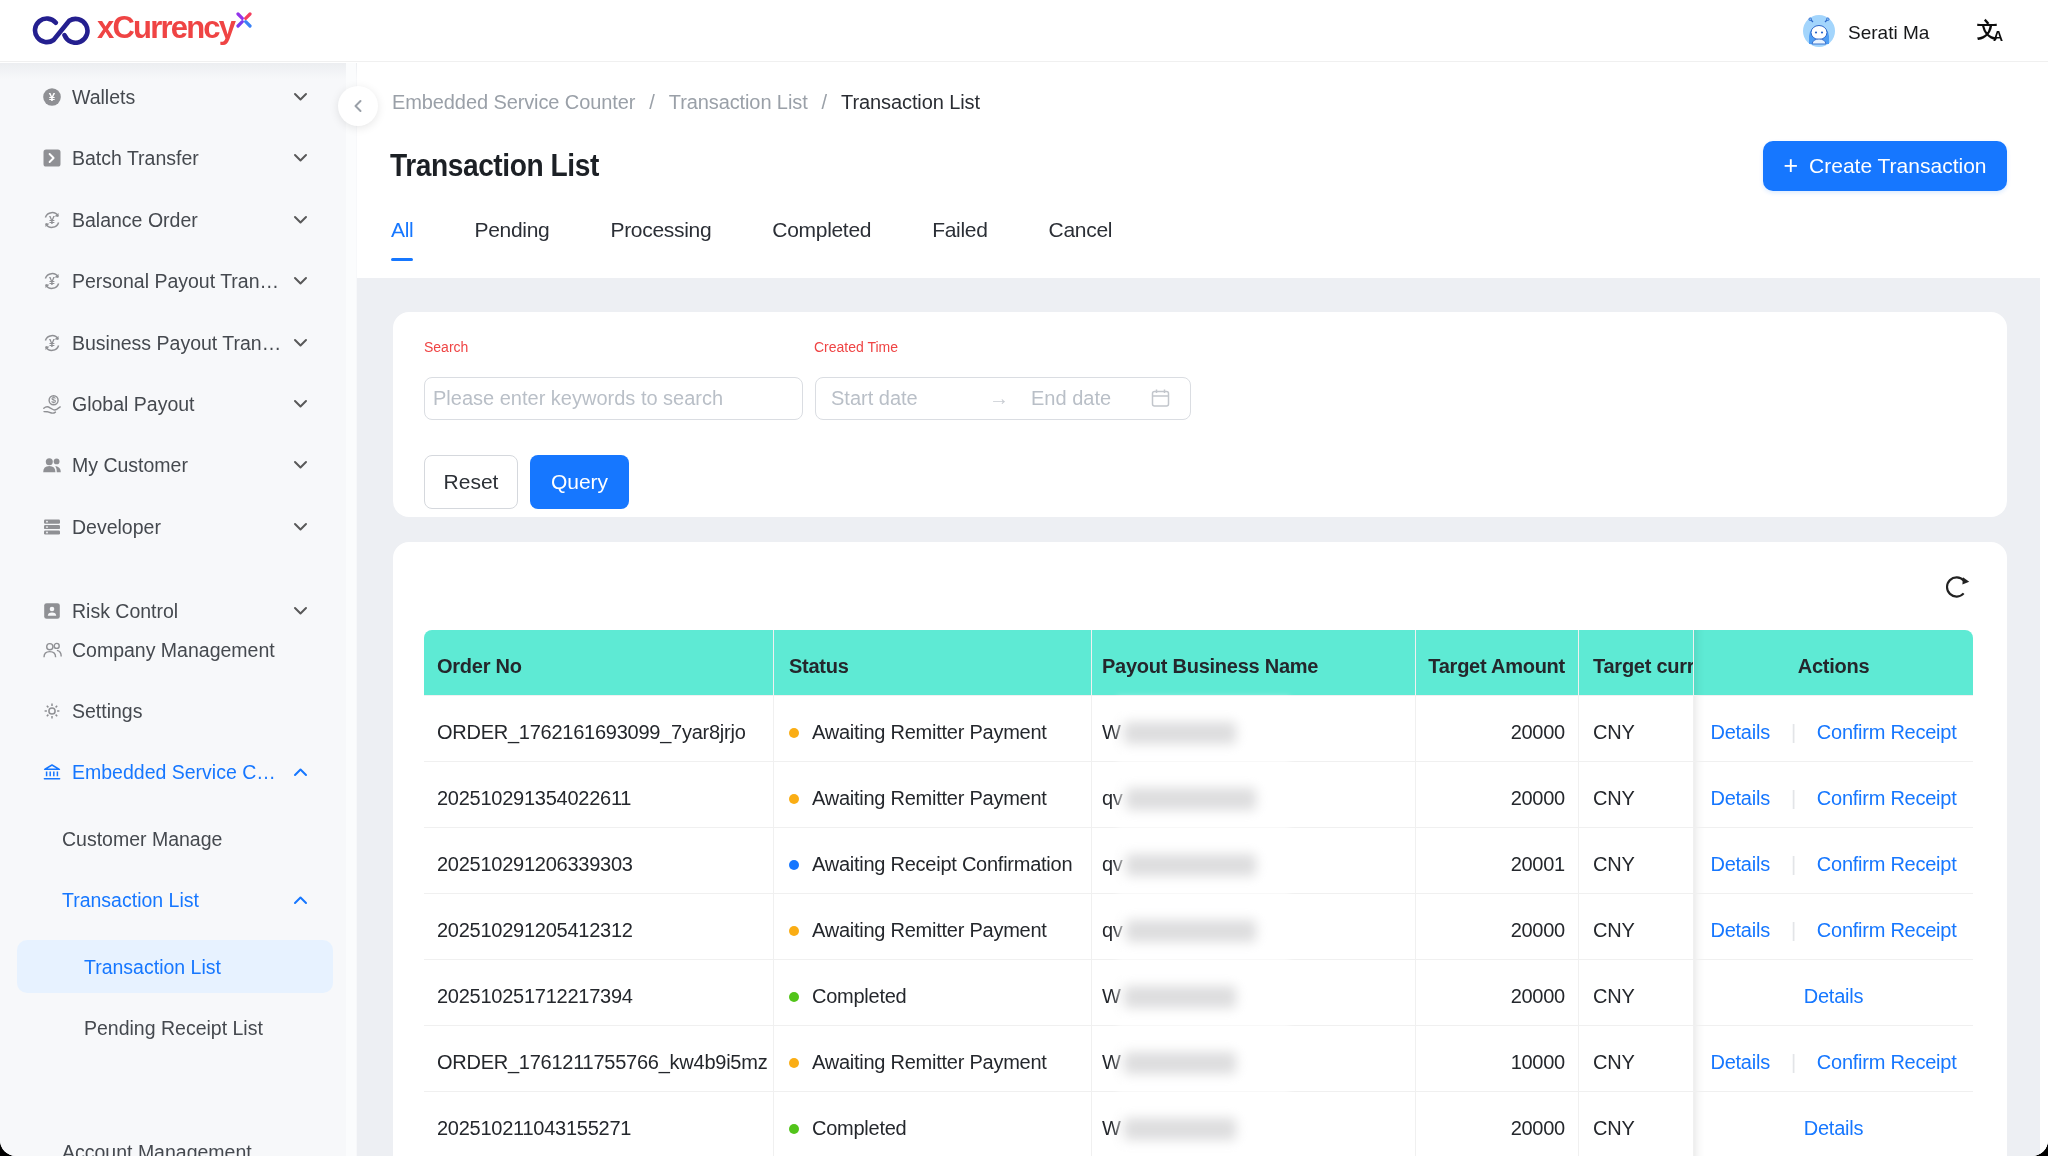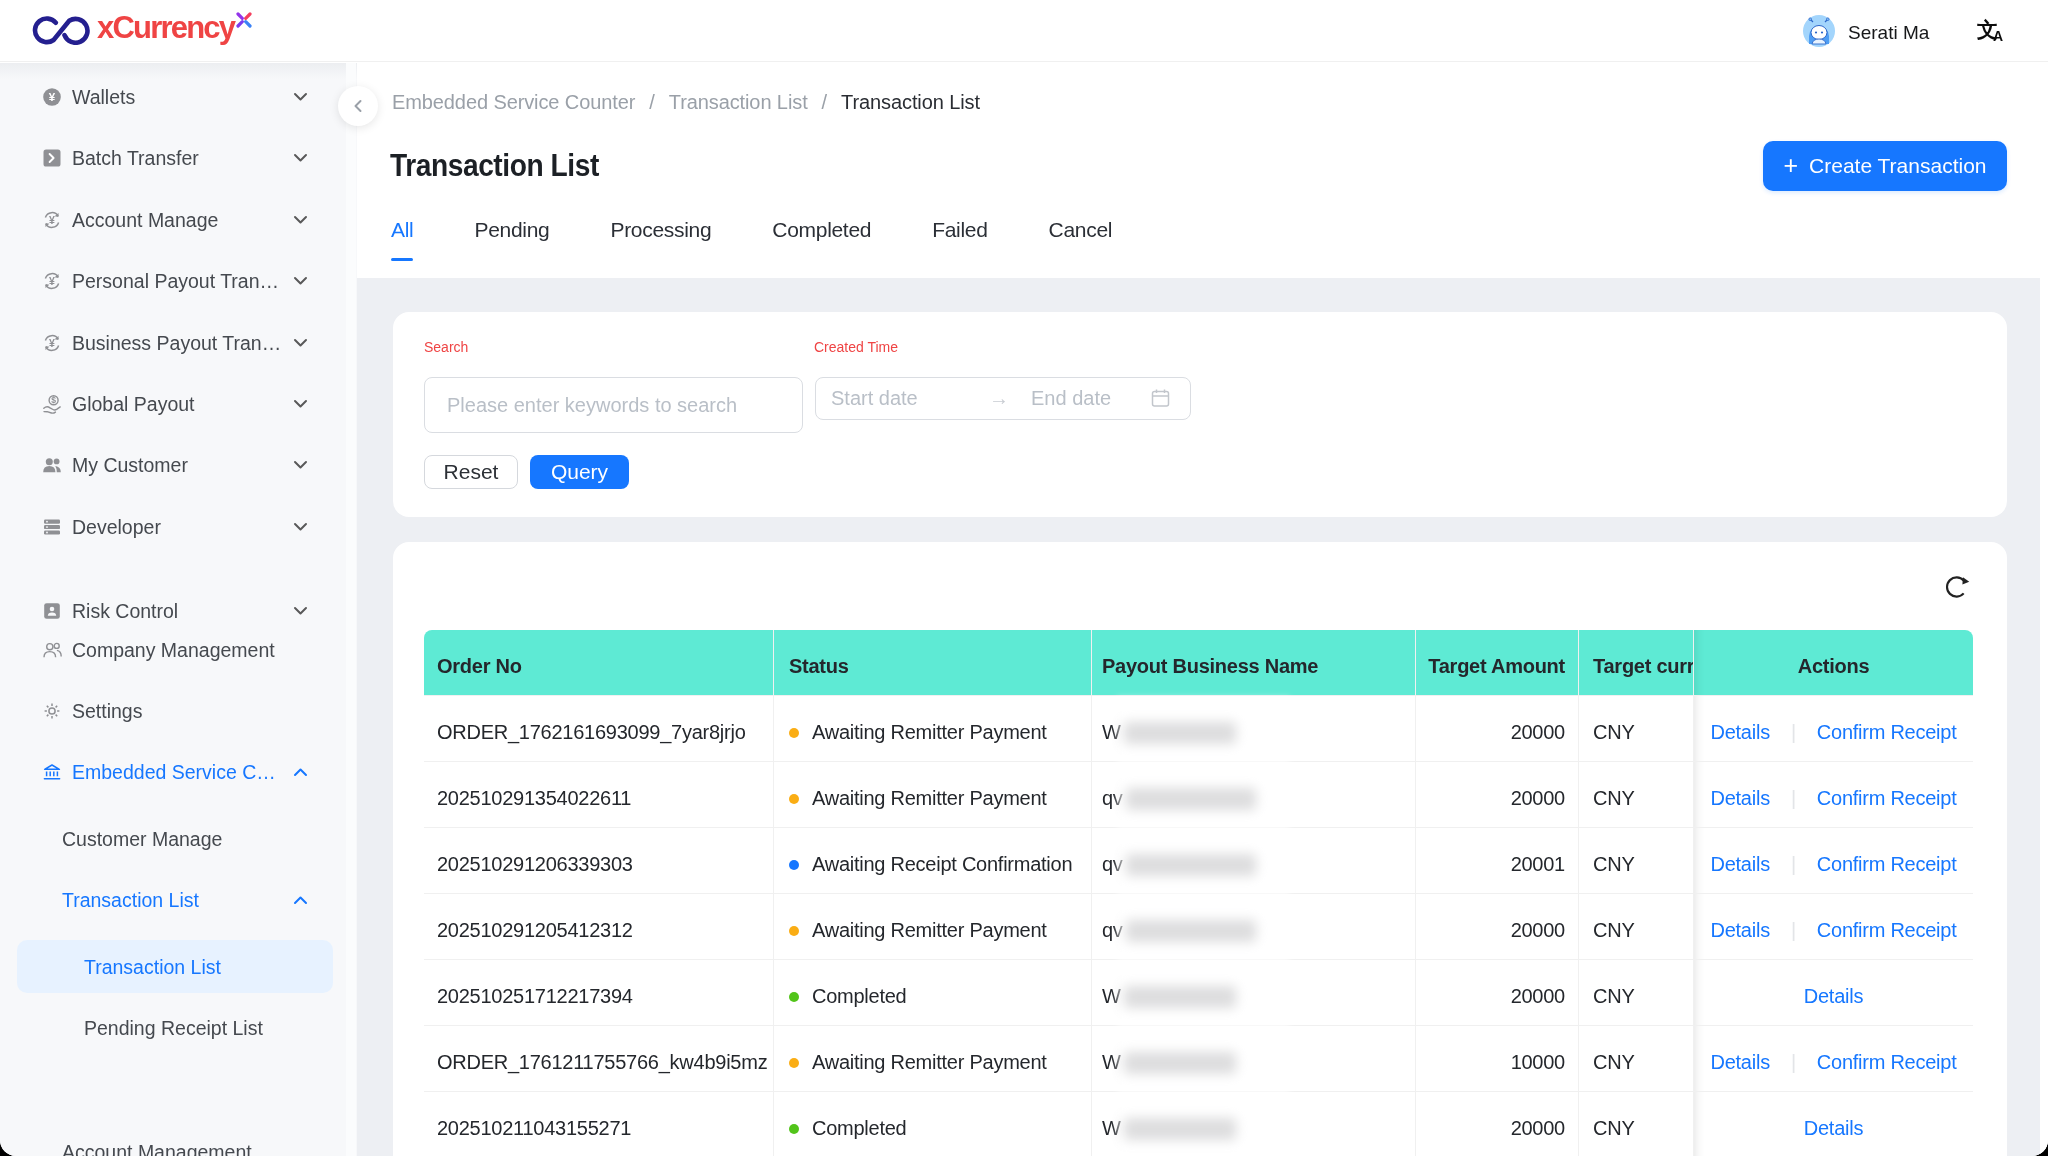--- a/index.html
+++ b/index.html
@@ -37,26 +37,26 @@
 #crumbs .sep{margin:0 14px;color:#9aa0a8}
 #title{position:absolute;left:390px;top:147px;font-size:32px;font-weight:700;color:#1c2025;letter-spacing:-0.5px;transform:scaleX(0.88);transform-origin:0 50%}
 #createbtn{position:absolute;left:1763px;top:141px;width:244px;height:50px;background:#1677ff;border-radius:10px;box-shadow:0 2px 4px rgba(22,119,255,0.15);color:#fff;font-size:21px;display:flex;align-items:center;justify-content:center}
 #createbtn .plus{font-size:25px;font-weight:400;margin-right:11px;margin-top:-2px}
 #tabs{position:absolute;left:391px;top:218px;display:flex;gap:61px;font-size:21px;color:#2b2f36;letter-spacing:-0.3px}
 #tabs .act{color:#1677ff}
 #tabline{position:absolute;left:391px;top:258px;width:22px;height:3px;background:#1677ff;border-radius:2px}
 
 #scard{position:absolute;left:393px;top:312px;width:1614px;height:205px;background:#fff;border-radius:16px}
 #scard .lab{position:absolute;top:27px;font-size:14px;color:#ef4444}
-#sinput{position:absolute;left:31px;top:65px;width:379px;height:56px;border:1.5px solid #dadde2;border-radius:8px;display:flex;align-items:center;padding-left:22px;font-size:20px;color:#b9bfc7}
+#sinput{position:absolute;left:31px;top:65px;width:379px;height:43px;border:1.5px solid #dadde2;border-radius:8px;display:flex;align-items:center;padding-left:8px;font-size:20px;color:#b9bfc7}
 #dinput{position:absolute;left:422px;top:65px;width:376px;height:43px;border:1.5px solid #dadde2;border-radius:8px;display:flex;align-items:center;padding:0 15px;font-size:20px;color:#b9bfc7}
 #dinput .sd{width:158px}
 #dinput .ar{width:42px;color:#c8ccd2}
 #dinput .ed{flex:1}
-.btn{position:absolute;top:143px;height:34px;border-radius:8px;font-size:21px;display:flex;align-items:center;justify-content:center}
+.btn{position:absolute;top:143px;height:54px;border-radius:8px;font-size:21px;display:flex;align-items:center;justify-content:center}
 #resetbtn{left:31px;width:94px;border:1.5px solid #d5d8dd;color:#2c3036;background:#fff}
 #querybtn{left:137px;width:99px;background:#1677ff;color:#fff}
 
 #tcard{position:absolute;left:393px;top:542px;width:1614px;height:614px;background:#fff;border-radius:16px 16px 0 0}
 #refresh{position:absolute;left:1551px;top:32px;width:26px;height:26px}
 #tbl{position:absolute;left:31px;top:88px;width:1549px;font-size:20px;color:#24272c;letter-spacing:-0.25px}
 .trow{position:relative;display:flex;border-bottom:1px solid #f0f0f0}
 .hrow{height:66px;background:#5eead4;font-weight:700;border-radius:8px 8px 0 0}
 .brow{height:66px;background:#fff}
 .c{display:flex;align-items:center;overflow:hidden;white-space:nowrap;flex:none;padding-top:8px}
@@ -134,21 +134,21 @@
         </svg>
       </div>
     <div class="mi" style="top:129px">
         <svg class="ic" viewBox="0 0 20 20" fill="none">
           <path d="M3.4 7.5 A7 7 0 0 1 16.2 6.2" stroke="#8f9094" stroke-width="1.5"></path>
           <path d="M16.6 3 L16.4 6.9 L12.6 6.2" fill="#8f9094"></path>
           <path d="M16.6 12.5 A7 7 0 0 1 3.8 13.8" stroke="#8f9094" stroke-width="1.5"></path>
           <path d="M3.4 17 L3.6 13.1 L7.4 13.8" fill="#8f9094"></path>
           <text x="10" y="13.8" font-size="10.5" font-weight="bold" fill="#8f9094" text-anchor="middle" font-family="Liberation Sans">¥</text>
         </svg>
-        <span class="tx">Account Manage</span>
+        <span class="tx">Balance Order</span>
         <svg class="cv" width="15" height="10" viewBox="0 0 15 10">
           <path d="M2 2 L7.5 7.5 L13 2" stroke="#595959" stroke-width="2" fill="none" stroke-linecap="round" stroke-linejoin="round"></path>
         </svg>
       </div>
     <div class="mi" style="top:190px">
         <svg class="ic" viewBox="0 0 20 20" fill="none">
           <path d="M3.4 7.5 A7 7 0 0 1 16.2 6.2" stroke="#8f9094" stroke-width="1.5"></path>
           <path d="M16.6 3 L16.4 6.9 L12.6 6.2" fill="#8f9094"></path>
           <path d="M16.6 12.5 A7 7 0 0 1 3.8 13.8" stroke="#8f9094" stroke-width="1.5"></path>
           <path d="M3.4 17 L3.6 13.1 L7.4 13.8" fill="#8f9094"></path>

